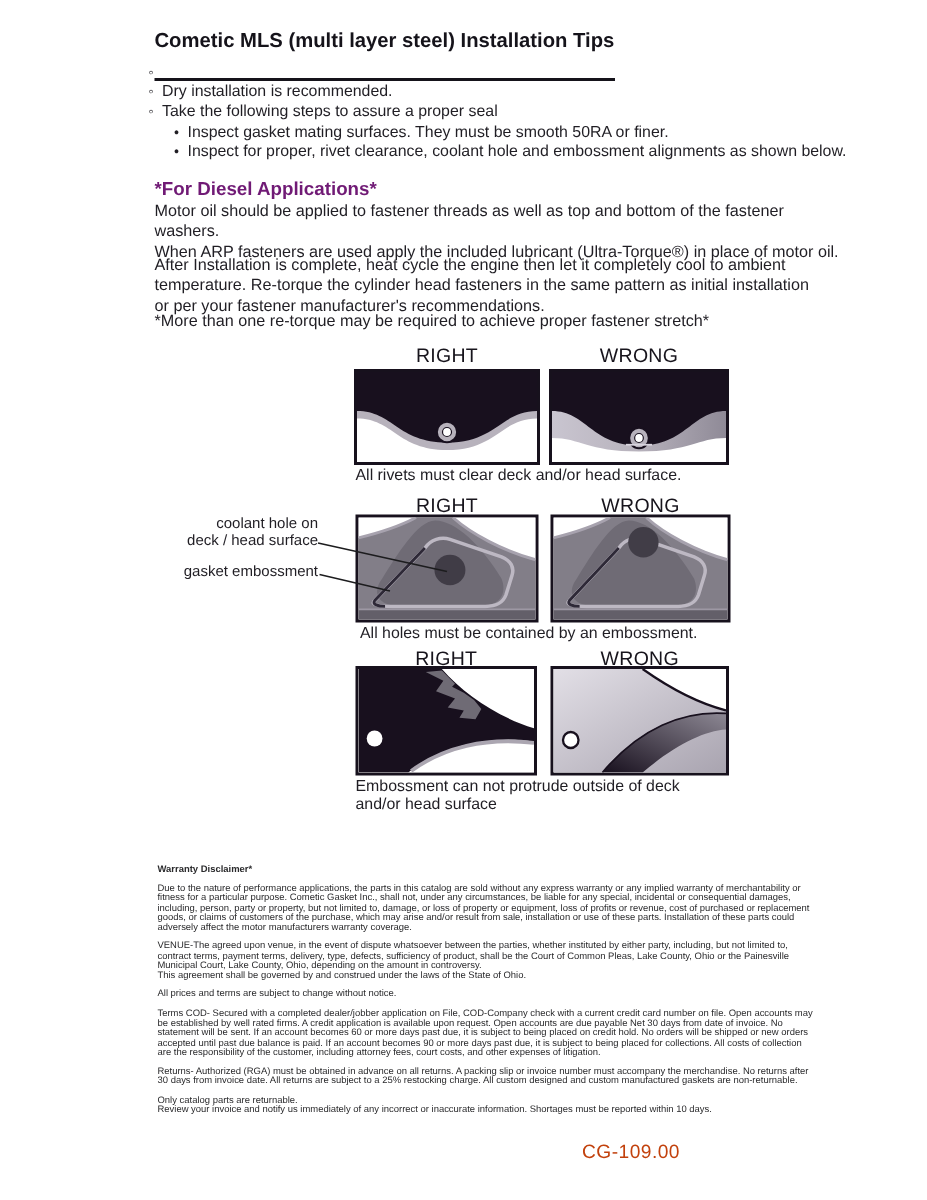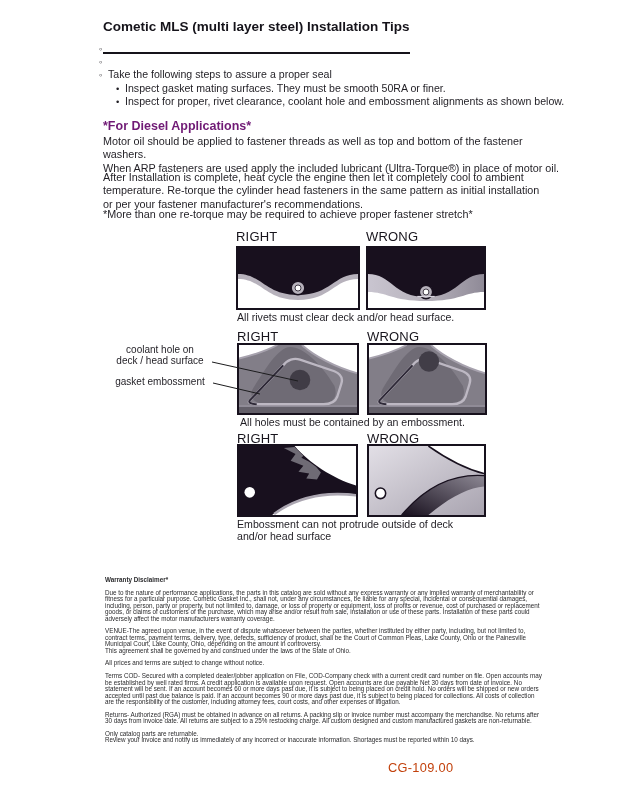--- a/index.html
+++ b/index.html
@@ -12,26 +12,26 @@
          border-bottom:2px solid #15131a;padding-bottom:18px;}
 
   .bullets{left:99px;top:42px;width:470px;font-size:10.6px;line-height:13.2px;color:#201e24;}
   .b-row{display:flex;}
   .b-mark{flex:0 0 9px;font-size:9.5px;}
   .b-sub{margin-left:17px;}
 
   .h-diesel{left:103px;top:119px;font-size:12.5px;font-weight:700;color:#701a75;}
   .body-para{left:103px;width:460px;font-size:10.8px;line-height:13.4px;color:#201e24;}
 
-  .rw{font-size:13px;color:#17141c;text-align:left;letter-spacing:0.2px;}
+  .rw{font-size:13px;color:#17141c;text-align:center;letter-spacing:0.2px;}
   .fbox{border:2px solid #17111d;background:#fff;}
   .fbox svg{display:block;width:100%;height:100%;}
   .caption{font-size:10.6px;line-height:12.4px;color:#201e24;}
 
-  .callout{font-size:10px;line-height:11.2px;color:#201e24;text-align:center;}
+  .callout{font-size:10px;line-height:11.2px;color:#201e24;text-align:right;}
   .connectors{pointer-events:none;z-index:3;}
 
   .warranty{left:105px;top:577px;width:447px;font-size:6.3px;line-height:6.55px;color:#2a2a2c;}
   .warranty p{margin:0 0 6px 0;white-space:pre-line;}
   .w-head{font-weight:700;margin:0 0 5px 0;}
 
   .footer-code{left:388px;top:760px;font-size:12.8px;color:#c2410c;letter-spacing:0.3px;}
 </style>
 </head>
 <body>
@@ -39,20 +39,21 @@
 <div class="page">
 
   <div class="abs title">Cometic MLS (multi layer steel) Installation Tips</div>
 
   <div class="abs bullets">
     <div class="b-row">
       <span class="b-mark">◦</span>
     </div>
     <div class="b-row">
       <span class="b-mark">◦</span>
+      <span>Dry installation is recommended.</span>
     </div>
     <div class="b-row">
       <span class="b-mark">◦</span>
       <span>Take the following steps to assure a proper seal</span>
     </div>
     <div class="b-row b-sub">
       <span class="b-mark">•</span>
       <span>Inspect gasket mating surfaces.  They must be smooth 50RA or finer.</span>
     </div>
     <div class="b-row b-sub">

